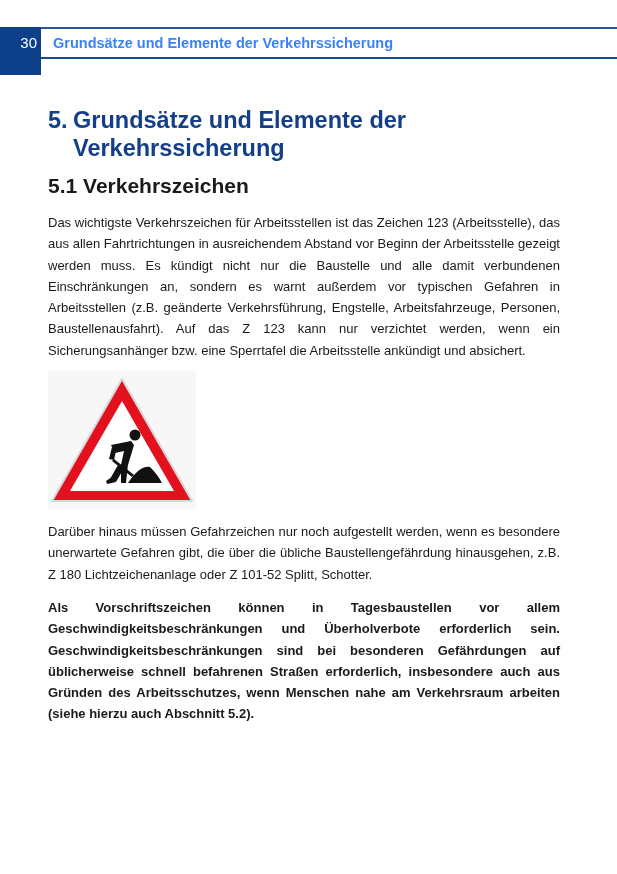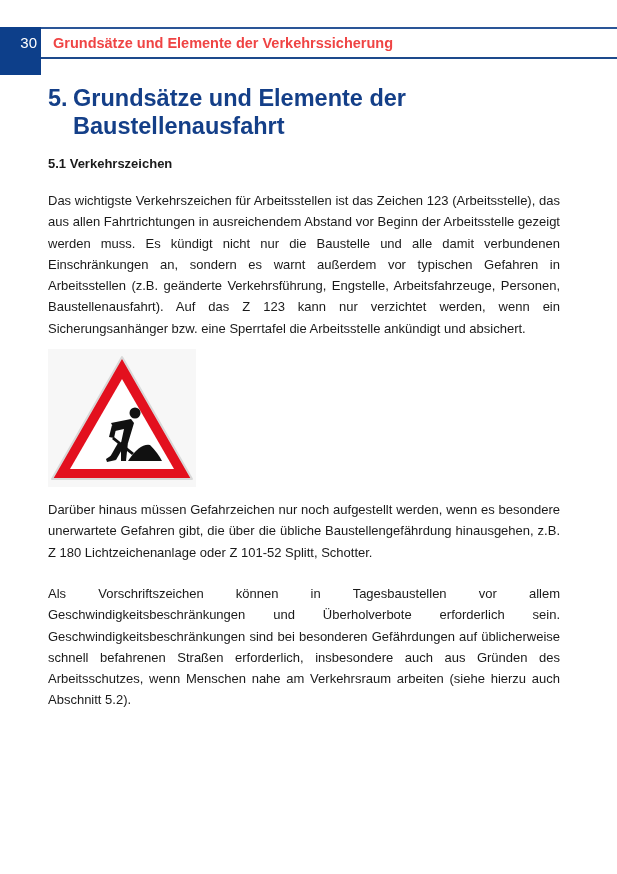--- a/index.html
+++ b/index.html
@@ -4,45 +4,45 @@
   <style>
     html, body { margin: 0; padding: 0; background: #ffffff; }
     body { width: 617px; height: 874px; position: relative; overflow: hidden;
            font-family: "Liberation Sans", sans-serif; color: #1a1a1a; }
     .header { position: absolute; left: 0; top: 27px; width: 617px; height: 32px;
               border-top: 2px solid #2a5597; border-bottom: 2px solid #1d4a8c; box-sizing: border-box; }
     .page-num { position: absolute; left: 0; top: -2px; width: 41px; height: 48px;
                 background: #0d3f8a; color: #ffffff; font-size: 15px; line-height: 32px;
                 text-align: right; padding-right: 4px; box-sizing: border-box; }
     .running-title { position: absolute; left: 53px; top: 0; line-height: 28px;
-                     font-size: 14.5px; font-weight: bold; color: #ef4444; }
-    .content { position: absolute; left: 48px; top: 84px; width: 512px; }
+                     font-size: 14.5px; font-weight: bold; color: #3b82f6; }
+    .content { position: absolute; left: 48px; top: 106px; width: 512px; }
     h1 { margin: 0; font-size: 23.5px; font-weight: bold; color: #143f88; line-height: 28px; }
     h1 .num { display: inline-block; width: 25px; }
     h1 .line2 { display: block; padding-left: 25px; }
-    h2 { margin: 14px 0 0 0; font-size: 13px; font-weight: bold; color: #1a1a1a; line-height: 20px; }
+    h2 { margin: 14px 0 0 0; font-size: 21px; font-weight: bold; color: #1a1a1a; line-height: 20px; }
     p { margin: 0; font-size: 13px; line-height: 21.3px; text-align: justify; }
     .p1 { margin-top: 16px; }
     .sign-wrap { margin: 10px 0 0 0; width: 148px; height: 138px; position: relative; }
     .p2 { margin-top: 12px; }
-    .p3 { margin-top: 20px; }
+    .p3 { margin-top: 12px; font-weight: bold; }
     .p4 { margin-top: 12px; }
   </style>
 </head>
 <body>
 
 <div class="header">
   <div class="page-num">30</div>
   <div class="running-title">Grundsätze und Elemente der Verkehrssicherung</div>
 </div>
 
 <div class="content">
   <h1>
     <span class="num">5.</span><span>Grundsätze und Elemente der</span>
-    <span class="line2">Baustellenausfahrt</span>
+    <span class="line2">Verkehrssicherung</span>
   </h1>
 
   <h2>5.1 Verkehrszeichen</h2>
 
   <p class="p1">Das wichtigste Verkehrszeichen für Arbeitsstellen ist das Zeichen 123 (Arbeitsstelle), das aus allen Fahrtrichtungen in ausreichendem Abstand vor Beginn der Arbeitsstelle gezeigt werden muss. Es kündigt nicht nur die Baustelle und alle damit verbundenen Einschränkungen an, sondern es warnt außerdem vor typischen Gefahren in Arbeitsstellen (z.B. geänderte Verkehrsführung, Engstelle, Arbeitsfahrzeuge, Personen, Baustellenausfahrt). Auf das Z 123 kann nur verzichtet werden, wenn ein Sicherungsanhänger bzw. eine Sperrtafel die Arbeitsstelle ankündigt und absichert.</p>
 
   <div class="sign-wrap">
     <svg width="148" height="138" viewBox="0 0 148 138">
       <rect x="0" y="0" width="148" height="138" fill="#f7f7f7"></rect>
 

